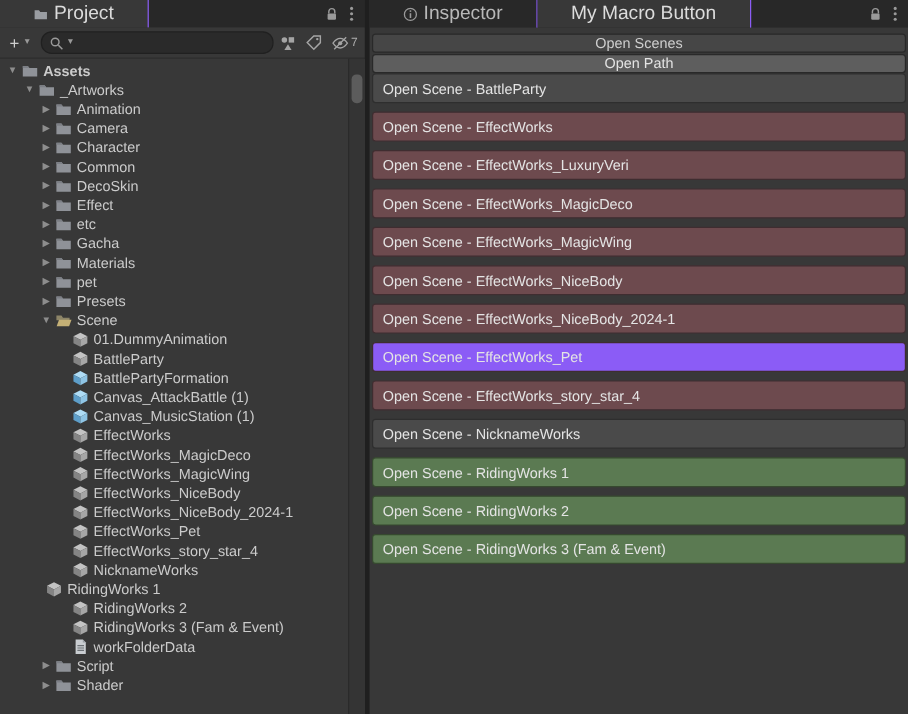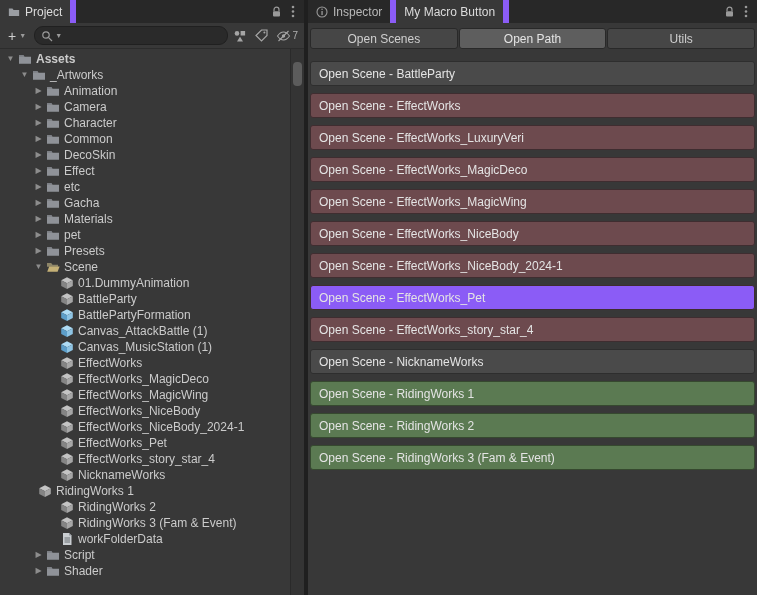--- a/index.html
+++ b/index.html
@@ -4,41 +4,41 @@
 <style>
   html,body{margin:0;padding:0;background:#1e1e1e;}
   body{width:757px;height:595px;overflow:hidden;font-family:"Liberation Sans",sans-serif;-webkit-font-smoothing:antialiased;}
   .app{display:flex;width:757px;height:595px;background:#282828;}
   
   .left-panel{width:304px;display:flex;flex-direction:column;background:#383838;flex-shrink:0;}
   .panel-divider{width:4px;background:#1f1f1f;flex-shrink:0;}
   .right-panel{flex:1;display:flex;flex-direction:column;background:#383838;min-width:0;}
   
   .panel-header{height:23px;background:#282828;display:flex;align-items:stretch;flex-shrink:0;}
-  .tab{display:flex;align-items:center;gap:5px;padding:0 8px;font-size:12px;color:#b8b8b8;border-right:6px solid #8b5cf6;cursor:default;}
+  .tab{display:flex;align-items:center;gap:5px;padding:0 28px;font-size:16px;color:#b8b8b8;border-right:1px solid #8b5cf6;cursor:default;}
   .tab.active{background:#383838;color:#dcdcdc;}
   .header-actions{margin-left:auto;display:flex;align-items:center;gap:9px;padding-right:9px;}
   .hicon{display:flex;align-items:center;}
   
   .left-toolbar{height:25px;display:flex;align-items:center;gap:5px;padding:0 5px;background:#383838;border-bottom:1px solid #2c2c2c;flex-shrink:0;}
   .add-btn{display:flex;align-items:center;gap:3px;color:#cfcfcf;font-size:14px;padding:0 3px;}
   .caret{font-size:7px;color:#9a9a9a;line-height:1;}
   .search-field{flex:1;max-width:182px;height:17px;background:#2a2a2a;border:1px solid #202020;border-radius:9px;display:flex;align-items:center;gap:2px;padding:0 6px;}
   .search-field input{flex:1;min-width:0;background:transparent;border:0;outline:0;color:#ddd;font-size:11px;font-family:"Liberation Sans",sans-serif;}
   .tool-icons{margin-left:auto;display:flex;align-items:center;gap:8px;padding-right:1px;}
   .eye-count{font-size:10px;color:#b0b0b0;margin-left:1px;}
   
   .tree{flex:1;position:relative;overflow:hidden;background:#383838;padding-top:2px;}
   .tree-row{height:16px;display:flex;align-items:center;font-size:12px;color:#cbcbcb;white-space:nowrap;}
   .arrow{width:13px;text-align:center;font-size:8px;color:#8d8d8d;flex-shrink:0;line-height:1;}
   .tree-icon{width:15px;height:14px;margin-right:4px;flex-shrink:0;display:flex;align-items:center;justify-content:center;}
   .scrollbar{position:absolute;top:0;right:0;width:13px;height:100%;background:#343434;border-left:1px solid #2a2a2a;}
   .scroll-thumb{position:absolute;top:13px;left:2px;width:9px;height:24px;background:#5c5c5c;border-radius:4px;}
   
-  .macro-tab-bar{display:flex;gap:1px;margin:5px 2px 0 2px;height:21px;flex-shrink:0;}
+  .macro-tab-bar{display:flex;gap:1px;margin:5px 2px 0 2px;height:21px;flex-shrink:0;flex-direction:column;}
   .seg{flex:1;background:#464646;border:1px solid #292929;border-radius:3px;color:#cfcfcf;font-size:12px;display:flex;align-items:center;justify-content:center;cursor:default;}
   .seg.selected{background:#5e5e5e;color:#e4e4e4;}
   .btn-list{padding:12px 2px 0 2px;display:flex;flex-direction:column;gap:7px;overflow:hidden;}
   .macro-btn{height:25px;flex-shrink:0;border-radius:3px;border:1px solid rgba(0,0,0,0.45);display:flex;align-items:center;padding:0 8px;font-size:12px;color:#e4e4e4;box-sizing:border-box;cursor:default;}
 </style>
 </head>
 <body>
 
 <div class="app">
 

